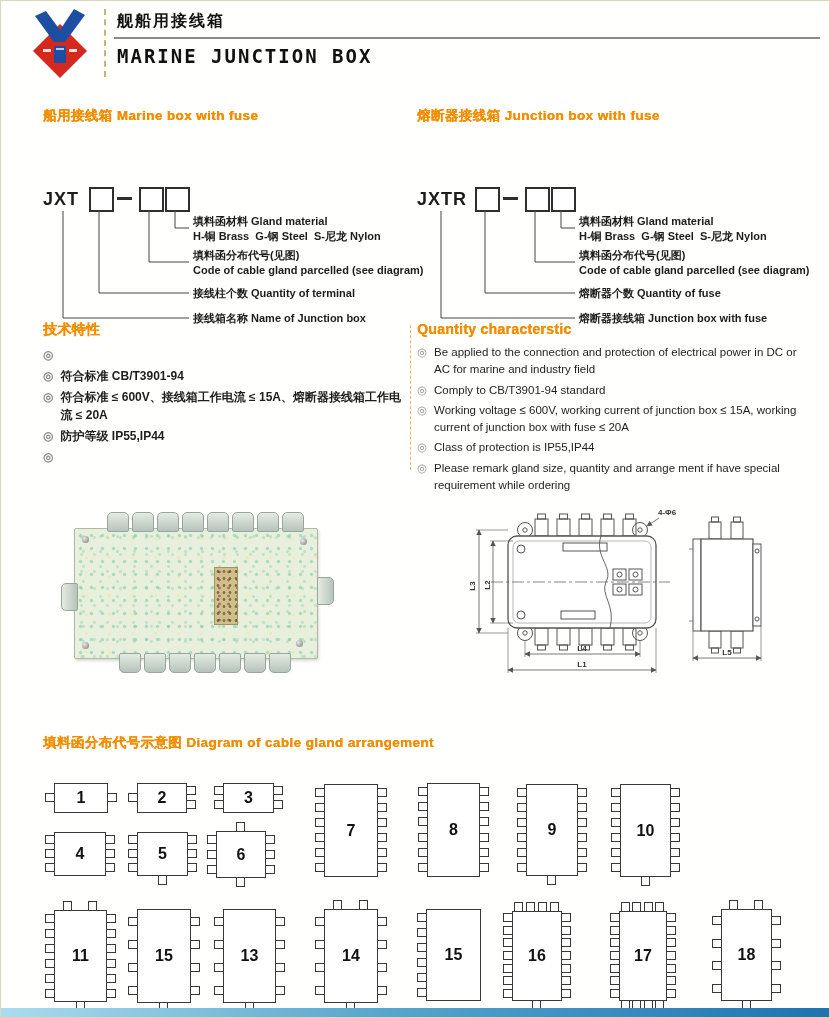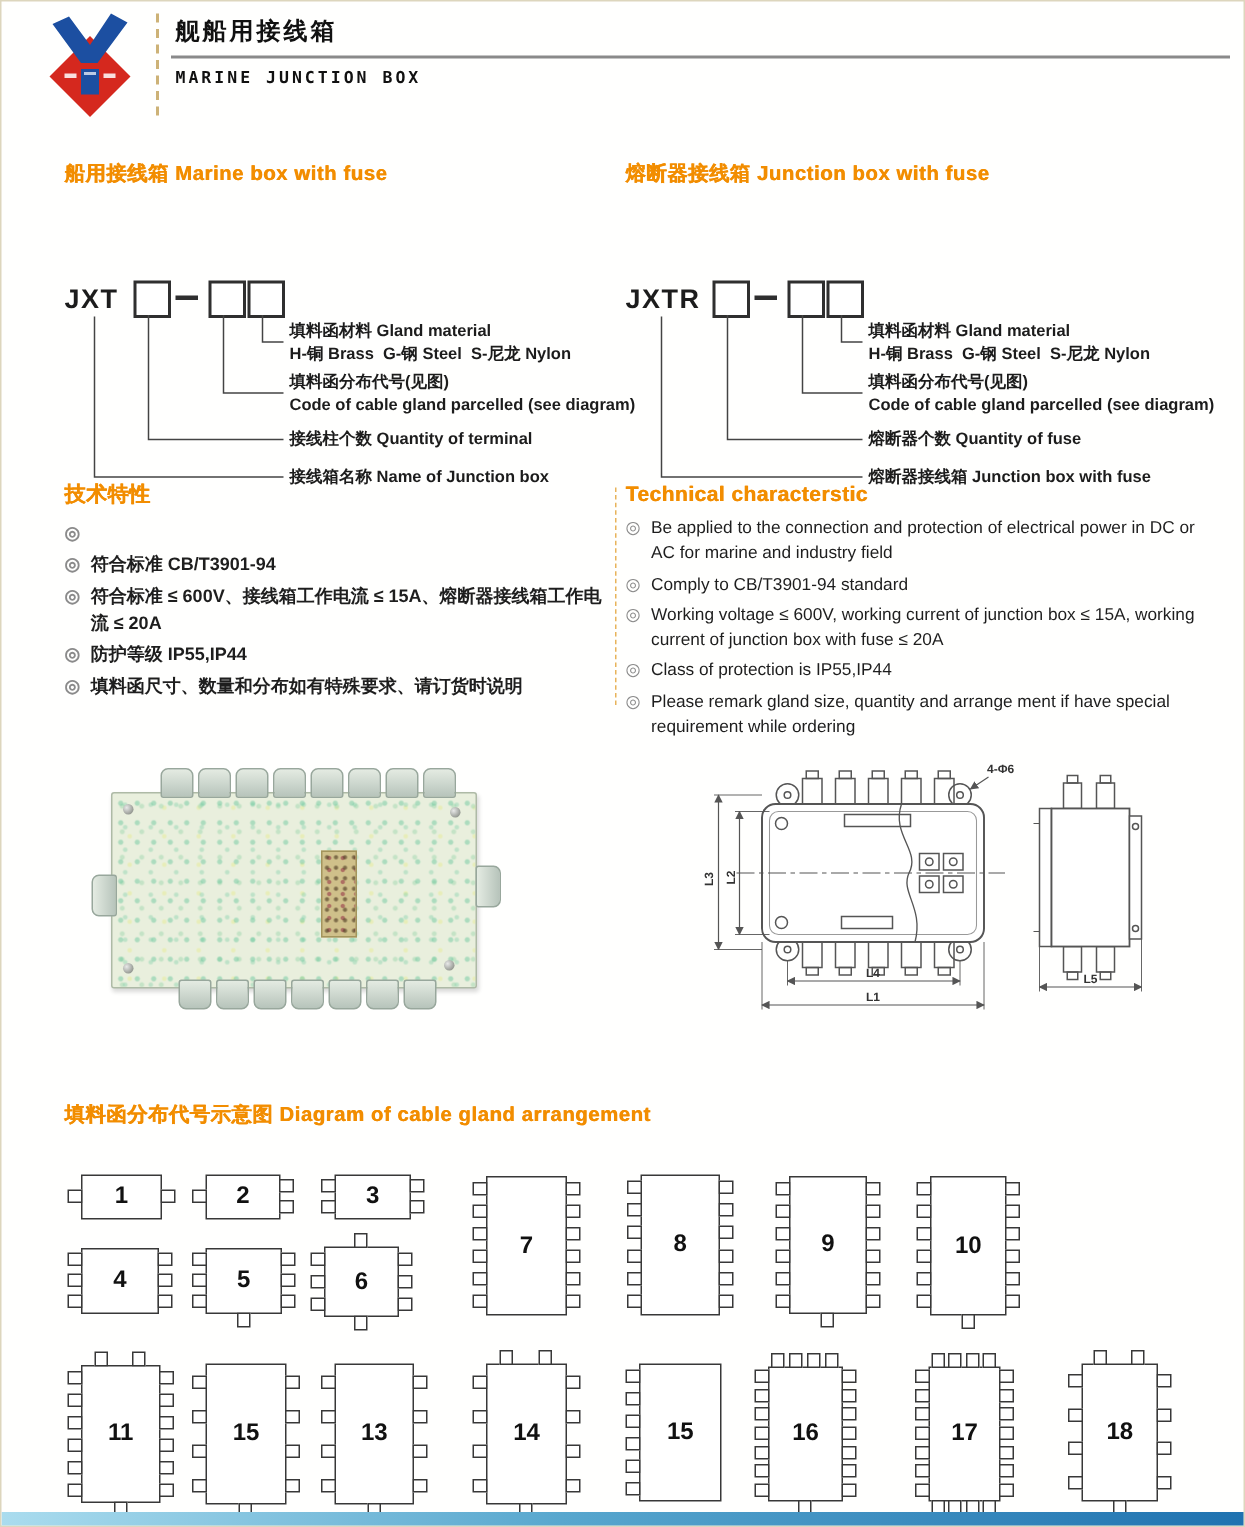--- a/index.html
+++ b/index.html
@@ -5,21 +5,21 @@
   html,body{margin:0;padding:0;background:#ffffff;}
   .page{position:relative;width:830px;height:1018px;background:#fffffe;
         border:1px solid #ddd6bd;box-sizing:border-box;overflow:hidden;
         font-family:"Liberation Sans",sans-serif;color:#222;}
 
   
   .hdr-zh{position:absolute;left:116px;top:10px;font-size:16px;font-weight:bold;
           letter-spacing:2px;color:#111;}
   .hdr-rule{position:absolute;left:113px;top:36px;width:706px;height:2px;background:#8a8a8a;}
   .hdr-en{position:absolute;left:116px;top:44px;font-family:"DejaVu Sans Mono",monospace;
-          font-size:11px;font-weight:bold;letter-spacing:2px;color:#111;}
+          font-size:19px;font-weight:bold;letter-spacing:2px;color:#111;}
   .vdash{position:absolute;border-left:2px dashed #cdb277;}
 
   .sec-h{position:absolute;font-size:13.5px;font-weight:bold;letter-spacing:.4px;
          color:var(--accent,#f28d00);text-shadow:.4px 0 0 var(--accent,#f28d00);
          white-space:nowrap;}
 
   
   .mdia{position:absolute;width:395px;height:175px;margin-top:43px;}
   .mprefix{position:absolute;top:5px;left:0;font-size:18px;font-weight:bold;
            letter-spacing:1px;color:#1c1c1c;}
@@ -142,27 +142,26 @@
         <div class="it">
           <span class="mk">◎</span>
           <span>符合标准 ≤ 600V、接线箱工作电流 ≤ 15A、熔断器接线箱工作电流 ≤ 20A</span>
         </div>
         <div class="it">
           <span class="mk">◎</span>
           <span>防护等级 IP55,IP44</span>
         </div>
         <div class="it">
           <span class="mk">◎</span>
-          <span>填料函尺寸、数量和分布如有特殊要求、请订货时说明</span>
         </div>
       </div>
   </div>
   <div class="vdash" style="left:409px;top:324px;height:145px;border-left:1px dashed #e8b35a"></div>
   <div class="tech tech-en" style="left:416px;top:320px;width:396px">
-    <h3>Technical characterstic</h3>
+    <h3>Quantity characterstic</h3>
     <div class="items" id="tech-en-items">
         <div class="it">
           <span class="mk">◎</span>
           <span>Be applied to the connection and protection of electrical power in DC or AC for marine and industry field</span>
         </div>
         <div class="it">
           <span class="mk">◎</span>
           <span>Comply to CB/T3901-94 standard</span>
         </div>
         <div class="it">

